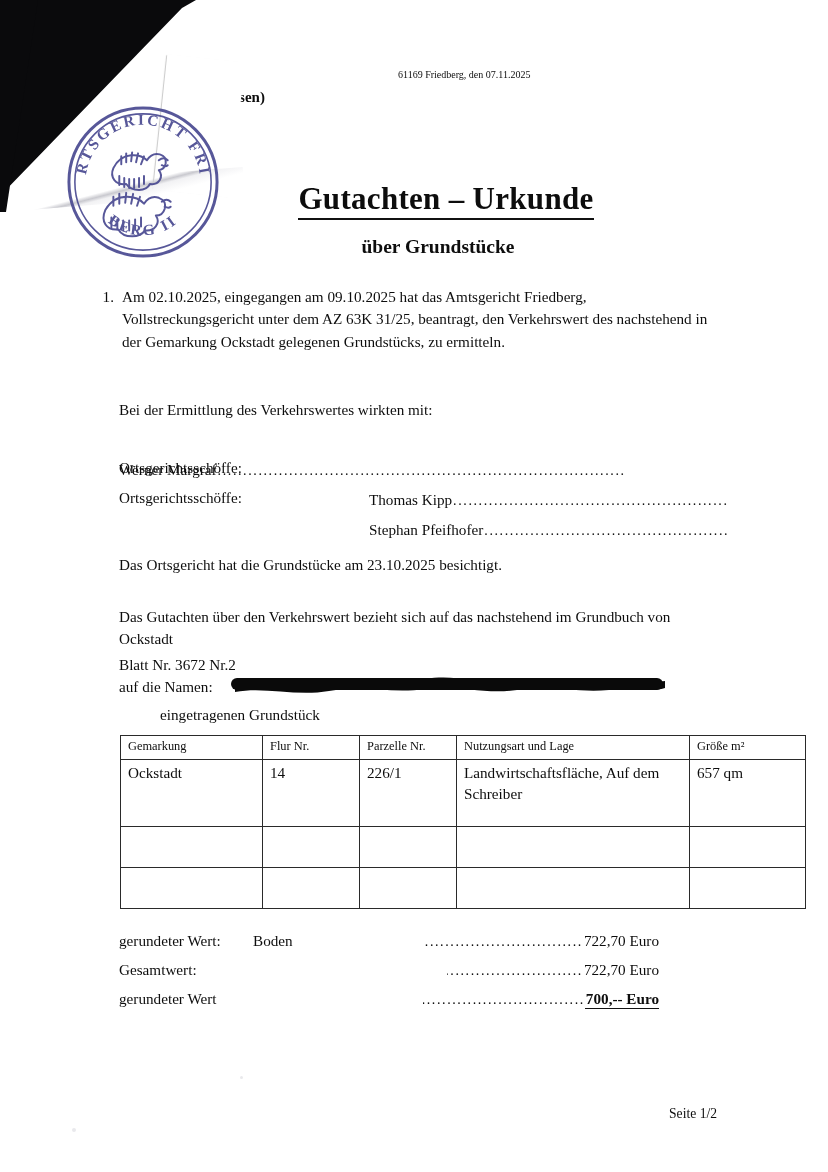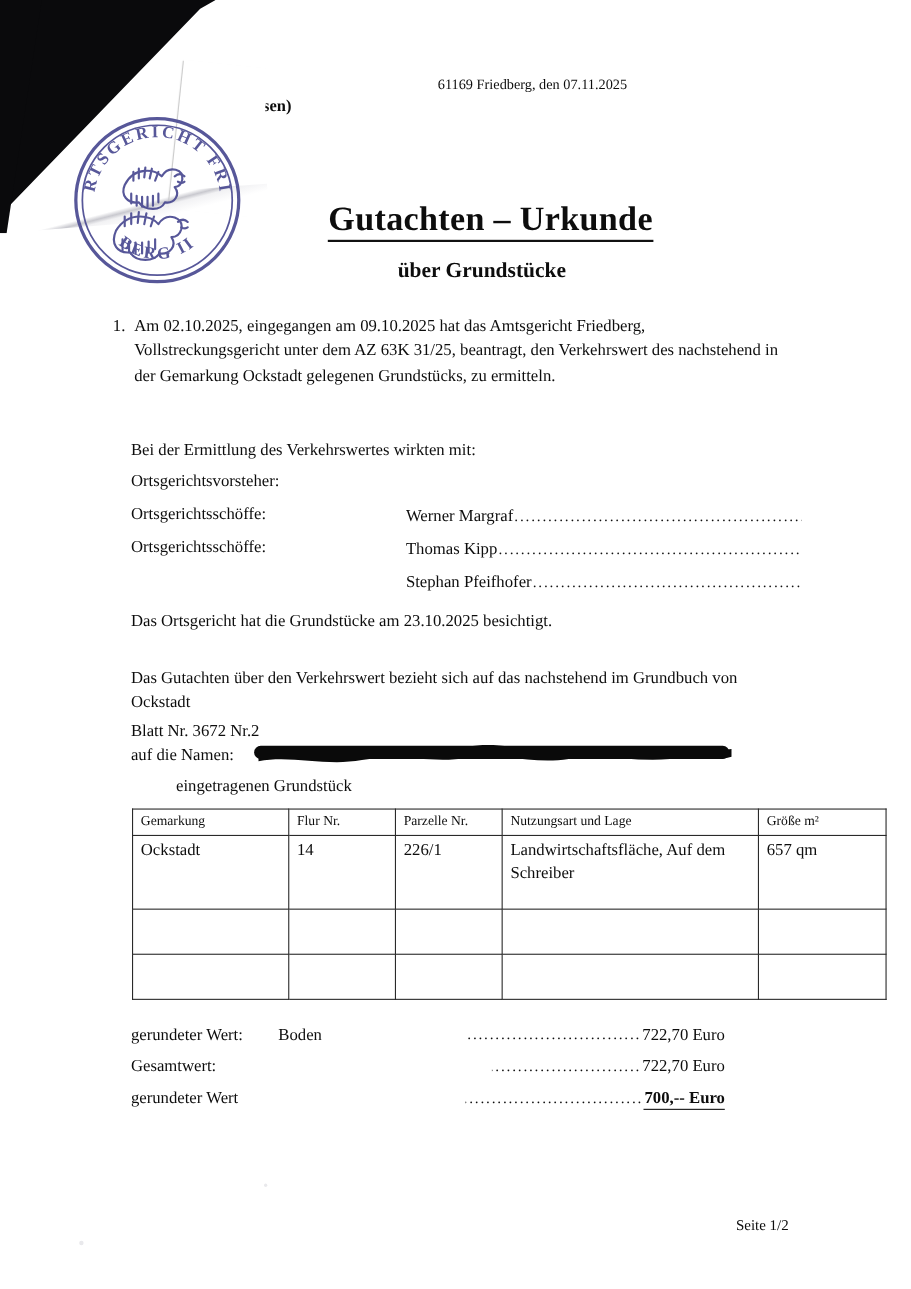--- a/index.html
+++ b/index.html
@@ -79,21 +79,21 @@
   .hdr-left .frag-top { display: block; height: 18px; overflow: hidden; }
   .hdr-left .frag-2 { display: block; }
   .hdr-left .frag-3 {
     display: block;
     margin-top: 17px;
     text-decoration: underline;
   }
   .hdr-right {
     position: absolute;
     left: 398px; top: 69px;
-    font-size: 13px;
+    font-size: 10px;
     white-space: nowrap;
   }
 
   
   .doc-title {
     position: absolute;
     left: 0; right: 0; top: 181px;
     text-align: center;
     font-size: 31px;
     font-weight: bold;
@@ -324,21 +324,20 @@
   <div class="doc-subtitle">über Grundstücke</div>
 
   <div class="clause">
     <span class="num">1.</span>
     <div class="body">Am 02.10.2025, eingegangen am 09.10.2025 hat das Amtsgericht Friedberg, Vollstreckungsgericht unter dem AZ 63K 31/25, beantragt, den Verkehrswert des nachstehend in der Gemarkung Ockstadt gelegenen Grundstücks, zu ermitteln.</div>
   </div>
 
   <div class="intro-line">Bei der Ermittlung des Verkehrswertes wirkten mit:</div>
 
   <div class="party p1">
-    <span class="role">Ortsgerichtsvorsteher:</span>
     <span class="nameblock">
       <span class="pname">Werner Margraf</span>
       <span class="leader">................................................................................</span>
     </span>
   </div>
   <div class="party p2">
     <span class="role">Ortsgerichtsschöffe:</span>
     <span class="nameblock">
       <span class="pname">Thomas Kipp</span>
       <span class="leader">................................................................................</span>

